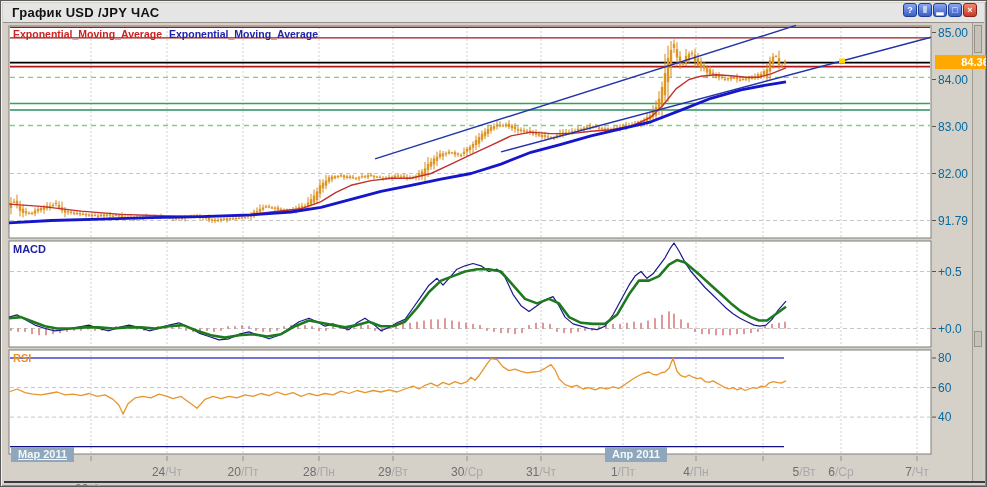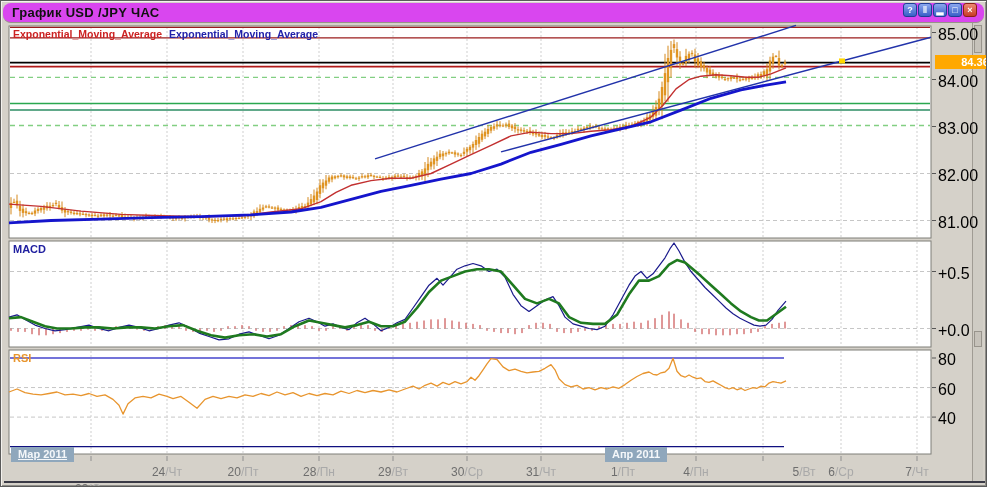--- a/index.html
+++ b/index.html
@@ -1,31 +1,31 @@
 <!DOCTYPE html>
 <html><head>
 <meta charset="utf-8">
 <style>
   html,body{margin:0;padding:0;background:#9aa0a8;font-family:"Liberation Sans",sans-serif;}
   .window{position:relative;width:987px;height:487px;background:#d5d1c9;
           border:1px solid #5a5a5a;box-shadow:inset 1px 1px 0 #f4f2ee, inset -1px -1px 0 #8e8d88;
           box-sizing:border-box;overflow:hidden;}
-  .titlebar{position:absolute;left:2px;top:2px;right:2px;height:19px;background:#d946ef;
-            border-bottom:1px solid #979289;display:flex;align-items:center;border-radius:8px;}
+  .titlebar{position:absolute;left:2px;top:2px;right:2px;height:19px;background:#e5e5e5;
+            border-bottom:1px solid #979289;display:flex;align-items:center;}
   .title{font-size:13px;font-weight:bold;color:#111;padding-left:9px;letter-spacing:.3px;}
   .controls{position:absolute;right:9px;top:2px;display:flex;gap:1px;}
   .wbtn{width:14px;height:14px;border-radius:3px;border:1px solid #1f3f96;
         background:linear-gradient(#8aa6ee,#3a5fc8);color:#fff;font-size:9px;font-weight:bold;
         display:flex;align-items:center;justify-content:center;box-sizing:border-box;cursor:default;
         line-height:1;padding:0;}
   .wbtn.close{background:linear-gradient(#ee8a72,#c83a28);border-color:#8c2114;}
   .ovl{position:absolute;z-index:5;}
   .legend{font-size:10.5px;font-weight:bold;white-space:pre;}
   .panel-label{font-size:11px;font-weight:bold;}
-  .axis-label{font-size:16px;color:#000000;}
+  .axis-label{font-size:12px;color:#0369a1;}
   .price-badge{background:#ffa800;color:#fff;font-size:11px;font-weight:bold;
                width:46px;height:14px;display:flex;align-items:center;justify-content:center;padding-left:17px;}
   .month-badge{background:#8fa7bc;color:#f4f7fa;font-size:11px;font-weight:bold;
                padding:1px 7px 2px 7px;white-space:nowrap;}
   .date-label{font-size:12px;white-space:nowrap;transform:translateX(-50%);}
   .date-label .d{color:#6e6e6e;}
   .date-label .w{color:#a9a9a9;}
   .vstrip{position:absolute;right:3px;top:22px;width:11px;bottom:4px;background:#cfccc4;
           border-left:1px solid #a09c94;box-sizing:border-box;}
   .vthumb{position:absolute;left:1px;right:1px;background:#c6c2ba;
@@ -793,21 +793,21 @@
   <div class="ovl price-badge" style="left:934px;top:54px;">84.36</div>
 
   <div class="ovl month-badge" id="month-badge-0" style="top: 446px; left: 10px; text-decoration: underline;">Мар 2011</div>
   <div class="ovl month-badge" id="month-badge-1" style="top: 446px; left: 604px;">Апр 2011</div>
 
   <div id="axis-labels">
       <div class="ovl axis-label" style="left: 937px; top: 24.5px;">85.00</div>
       <div class="ovl axis-label" style="left: 937px; top: 71.5px;">84.00</div>
       <div class="ovl axis-label" style="left: 937px; top: 118.5px;">83.00</div>
       <div class="ovl axis-label" style="left: 937px; top: 165.5px;">82.00</div>
-      <div class="ovl axis-label" style="left: 937px; top: 212.5px;">81.00</div>
+      <div class="ovl axis-label" style="left: 937px; top: 212.5px;">91.79</div>
       <div class="ovl axis-label" style="left: 937px; top: 263.5px;">+0.5</div>
       <div class="ovl axis-label" style="left: 937px; top: 320.5px;">+0.0</div>
       <div class="ovl axis-label" style="left: 937px; top: 350px;">80</div>
       <div class="ovl axis-label" style="left: 937px; top: 379.55px;">60</div>
       <div class="ovl axis-label" style="left: 937px; top: 409.1px;">40</div>
       <div class="ovl date-label" style="left: 90px; top: 481px;"><span class="d">23</span><span class="w">/Ср</span></div>
       <div class="ovl date-label" style="left: 166px; top: 464px;"><span class="d">24</span><span class="w">/Чт</span></div>
       <div class="ovl date-label" style="left: 242px; top: 464px;"><span class="d">20</span><span class="w">/Пт</span></div>
       <div class="ovl date-label" style="left: 318px; top: 464px;"><span class="d">28</span><span class="w">/Пн</span></div>
       <div class="ovl date-label" style="left: 392px; top: 464px;"><span class="d">29</span><span class="w">/Вт</span></div>

